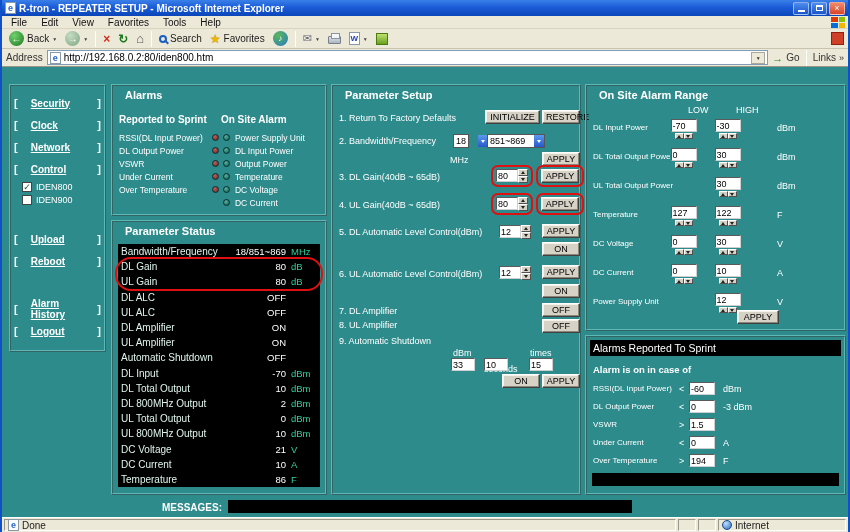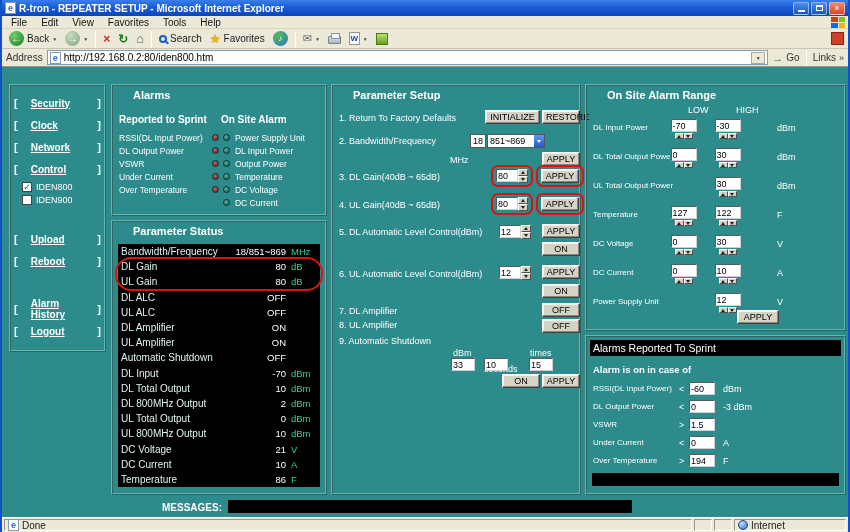--- a/index.html
+++ b/index.html
@@ -69,28 +69,28 @@
   .addr-drop { width:14px; height:12px; background:#ece9d8; border:1px solid #aca899; display:flex;
                align-items:center; justify-content:center; font-size:5px; color:#333; flex:none; }
   .go-btn, .links-chunk { display:flex; align-items:center; gap:3px; }
   .go-arrow { color:#1d8a1d; font-weight:bold; font-size:11px; }
   .laquo { font-size:9px; color:#333; }
 
   .statusbar { position:absolute; left:0; right:0; bottom:0; height:15px; background:#ece9d8;
                border-top:1px solid #fff; display:flex; align-items:center; gap:2px; padding:1px 2px; font-size:10px; color:#222; }
   .sb-pane { height:12px; border:1px solid; border-color:#9a968a #fff #fff #9a968a; display:flex;
              align-items:center; gap:3px; padding:0 3px; }
-  .sb-done { flex:1; } .sb-small { width:18px; } .sb-net { width:112px; }
+  .sb-done { flex:1; } .sb-small { width:18px; } .sb-net { width:128px; }
   .globe { width:10px; height:10px; border-radius:50%; border:1px solid #1a4c90;
            background:radial-gradient(circle at 35% 30%, #bfe0ff, #2a6cc0); flex:none; }
 
   
   .content { position:relative; height:450px; background:#2e8b8b; color:#fff; }
   .panel { position:absolute; border:2px ridge #5fb8b8; }
-  .panel-title { font-size:11px; font-weight:bold; color:#fff; padding:3px 20px; white-space:nowrap; }
+  .panel-title { font-size:11px; font-weight:bold; color:#fff; padding:3px 12px; white-space:nowrap; }
 
   
   .nav-row { height:22px; display:flex; align-items:center; padding:0 3px; }
   .brk { font-size:11px; font-weight:bold; color:#fff; }
   .nav-label { flex:1; margin:0 13px; font-size:10px; font-weight:bold; text-decoration:underline; cursor:pointer; }
   .check-row { height:13px; display:flex; align-items:center; gap:4px; padding-left:11px; font-size:9px; }
   .cbox { width:10px; height:10px; background:#fff; border:1px solid #444; color:#0a5c3c; font-size:9px;
           line-height:9px; text-align:center; flex:none; }
   .cbox.checked::after { content:"\2713"; }
   .grp-top { margin-top:6px; } .grp-mid { margin-top:22px; } .grp-bottom { margin-top:26px; }
@@ -512,21 +512,21 @@
     </div>
 
     <div class="panel" style="left:329px; top:17px; width:250px; height:411px;">
       <div class="panel-title">Parameter Setup</div>
 
       <span class="ps-label" style="left:6px; top:27px;">1. Return To Factory Defaults</span>
       <button class="btn abs" style="left:152px; top:24px; width:55px;">INITIALIZE</button>
       <button class="btn abs" style="left:209px; top:24px; width:38px;">RESTORE</button>
 
       <span class="ps-label" style="left:6px; top:50px;">2. Bandwidth/Frequency</span>
-      <span class="sel abs" style="left:137px; top:48px; width:16px;gap:12px;">
+      <span class="sel abs" style="left:120px; top:48px; width:16px;gap:12px;">
         <span class="sel-val">18</span>
         <span class="sel-arrow">
             <span class="td tdw"></span>
           </span>
       </span>
       <span class="sel abs" style="left:154px; top:48px; width:58px;">
         <span class="sel-val">851~869</span>
         <span class="sel-arrow">
             <span class="td tdw"></span>
           </span>

